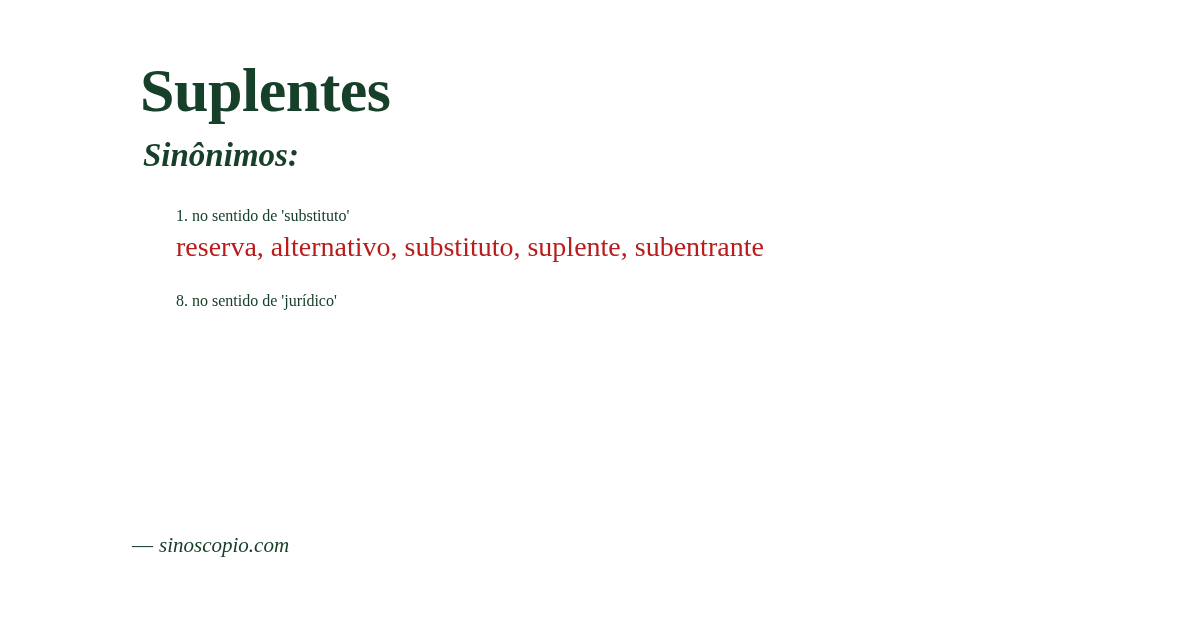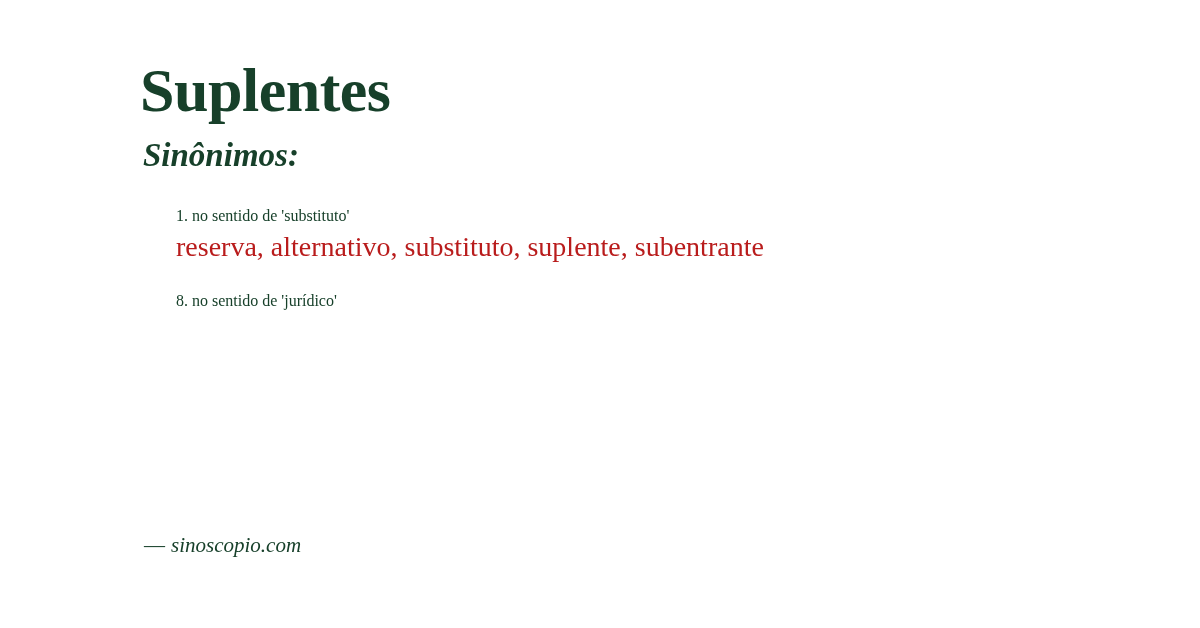--- a/index.html
+++ b/index.html
@@ -62,21 +62,21 @@
   }
   .sense-words {
     font-family: "Liberation Serif", serif;
     font-size: 28px;
     color: #b91c1c;
     line-height: 1.3;
     margin: 0;
   }
   .footer {
     position: absolute;
-    left: 144px;
+    left: 132px;
     top: 533px;
     font-family: "Liberation Serif", serif;
     font-size: 21px;
     font-style: italic;
     color: #17402a;
   }
   .footer .dash {
     font-style: normal;
     margin-right: 6px;
   }

